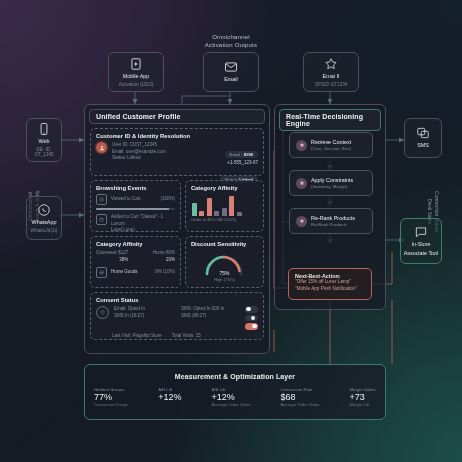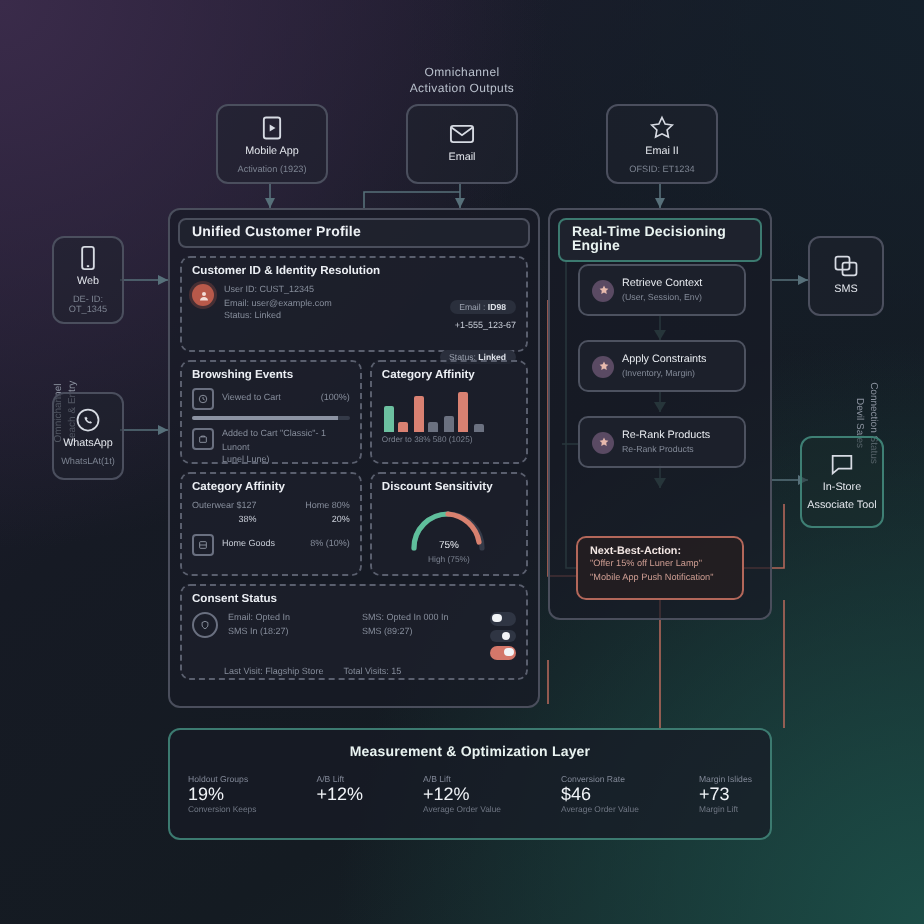--- a/index.html
+++ b/index.html
@@ -439,36 +439,36 @@
     <div class="h">Next-Best-Action:</div>
     <div class="l">"Offer 15% off Luner Lamp"</div>
     <div class="l">"Mobile App Push Notification"</div>
   </div>
 
   <div class="panel" style="left:84px;top:364px;width:302px;height:56px;border-color:#3c7a70;">
     <div class="panel-head teal" style="text-align:center;border:none;background:none;margin:5px 0 4px 0;">Measurement &amp; Optimization Layer</div>
     <div class="metrics" id="metrics-row">
         <div class="metric">
           <div class="m1">Holdout Groups</div>
-          <div class="m2">19%</div>
+          <div class="m2">77%</div>
           <div class="m3">Conversion Keeps</div>
         </div>
         <div class="metric">
           <div class="m1">A/B Lift</div>
           <div class="m2">+12%</div>
           <div class="m3"></div>
         </div>
         <div class="metric">
           <div class="m1">A/B Lift</div>
           <div class="m2">+12%</div>
           <div class="m3">Average Order Value</div>
         </div>
         <div class="metric">
           <div class="m1">Conversion Rate</div>
-          <div class="m2">$46</div>
+          <div class="m2">$68</div>
           <div class="m3">Average Order Value</div>
         </div>
         <div class="metric">
           <div class="m1">Margin Islides</div>
           <div class="m2">+73</div>
           <div class="m3">Margin Lift</div>
         </div>
       </div>
   </div>
 

